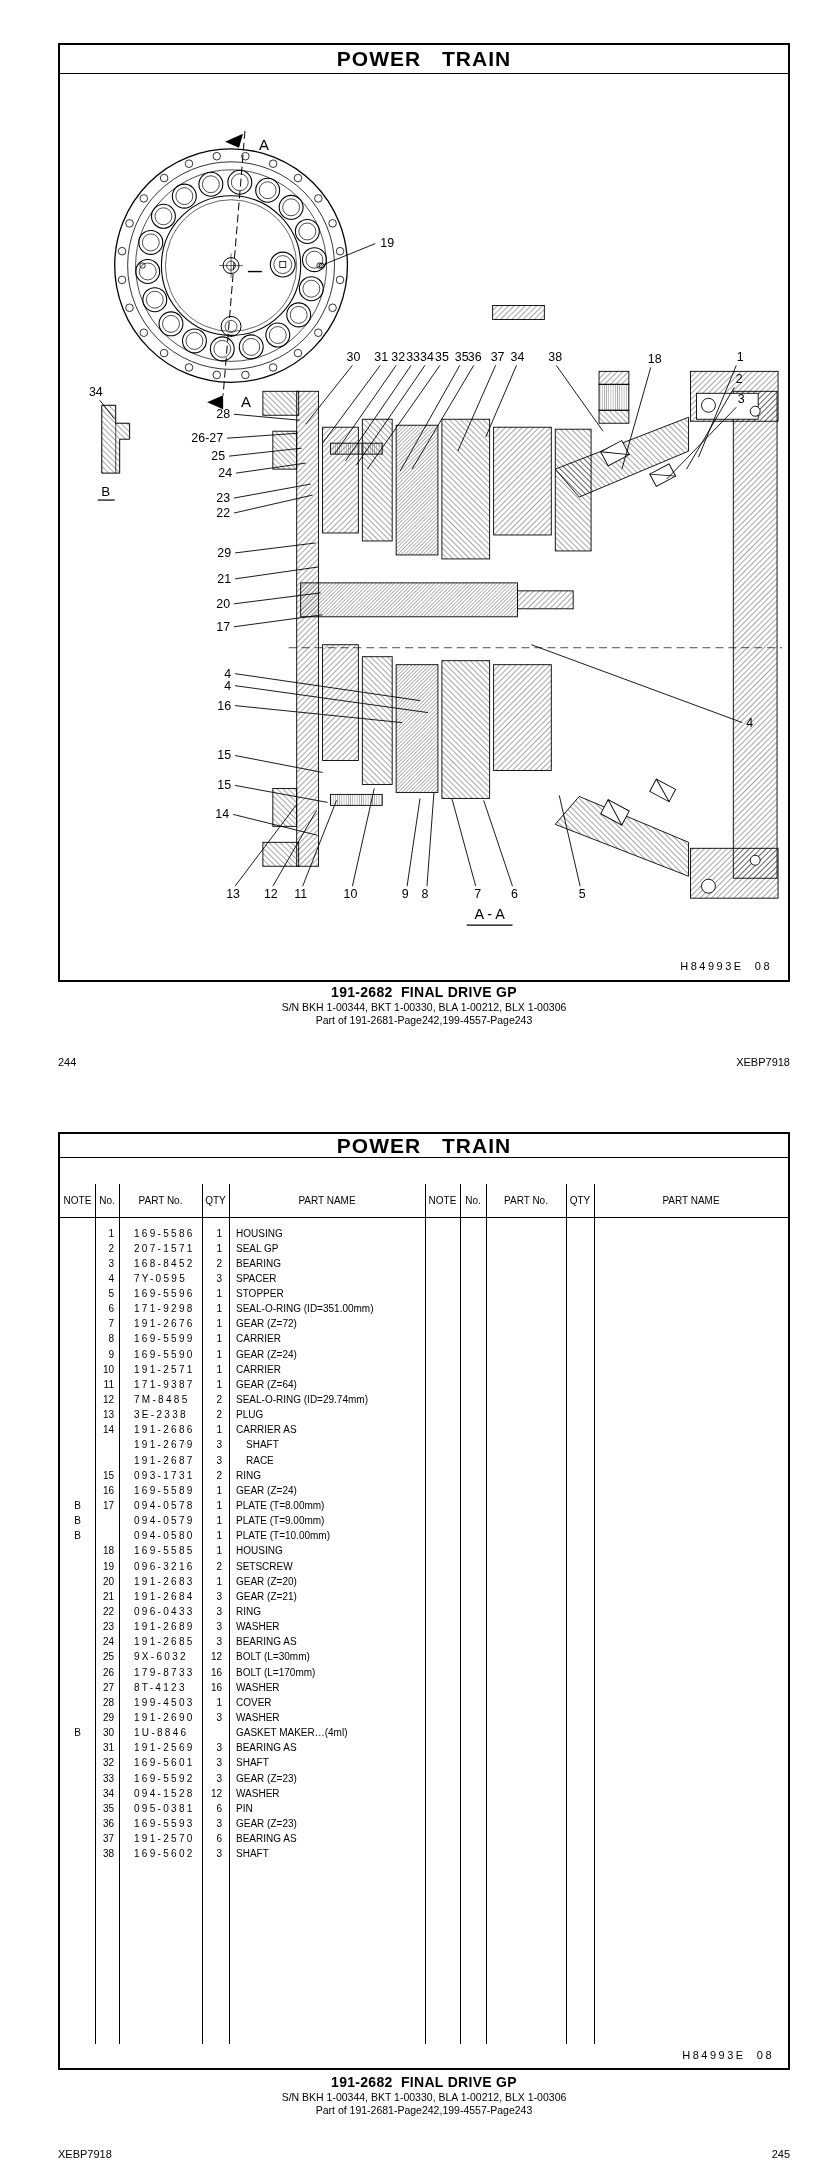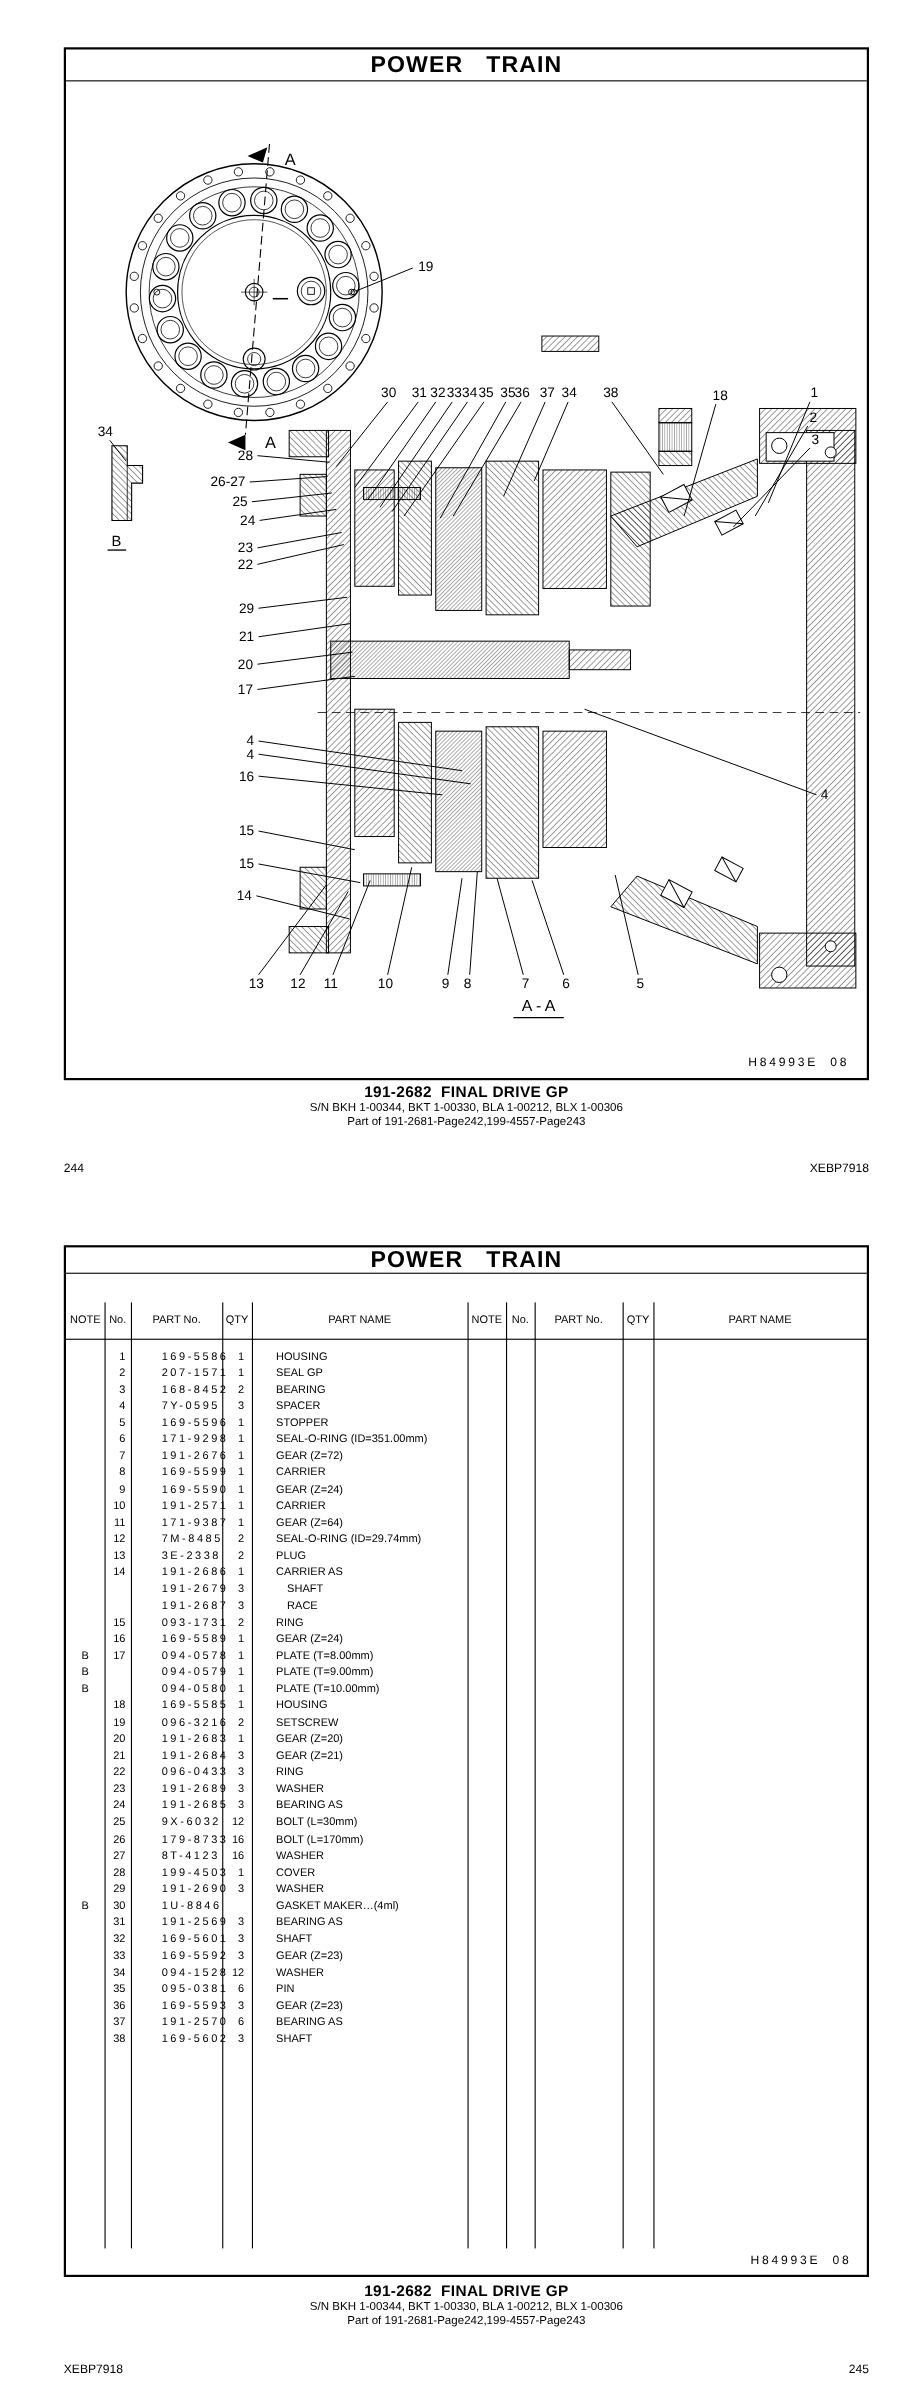--- a/index.html
+++ b/index.html
@@ -24,23 +24,23 @@
   
   #tbl-wrap{position:relative;width:648px;height:908px;}
   .vline{position:absolute;top:26px;height:860px;width:0;border-left:1.2px solid #000;}
   #hdr-row{position:absolute;top:26px;left:0;width:728px;height:34px;border-bottom:1.5px solid #000;box-sizing:border-box;}
   .hcell{position:absolute;top:0;height:32px;line-height:34px;text-align:center;font-size:10px;}
   #tbody{position:absolute;top:60px;left:0;width:728px;height:826px;overflow:hidden;padding-top:8px;box-sizing:border-box;}
   .trow{position:relative;height:15.15px;line-height:15.15px;font-size:10px;}
   .tc{position:absolute;top:0;height:15.15px;white-space:pre;}
   .c-note{left:0;width:35px;text-align:center;}
   .c-no{left:35px;width:24px;text-align:right;padding-right:5px;box-sizing:border-box;}
-  .c-part{left:59px;width:83px;padding-right:5px;box-sizing:border-box;letter-spacing:2.3px;padding-left:28px;}
+  .c-part{left:46px;width:83px;padding-right:5px;box-sizing:border-box;letter-spacing:2.3px;padding-left:28px;}
   .c-qty{left:142px;width:27px;text-align:right;padding-right:7px;box-sizing:border-box;}
-  .c-name{left:184px;width:196px;text-align:left;padding-left:7px;box-sizing:border-box;}
+  .c-name{left:169px;width:196px;text-align:left;padding-left:7px;box-sizing:border-box;}
   .c-name.sub{padding-left:17px;}
   #footnote{position:absolute;left:0;top:886px;width:728px;height:48px;border-top:1.5px solid #000;box-sizing:border-box;}
   #footnote-text{position:absolute;left:6px;top:4px;font-size:9.5px;letter-spacing:.4px;}
   
   #diagram-svg{position:absolute;left:0;top:29px;}
   svg text{font-family:"Liberation Sans",sans-serif;fill:#000;}
   .co-num{font-size:12.5px;}
   .sec-letter{font-size:15px;}
   .sec-title{font-size:14.5px;}
 </style>

